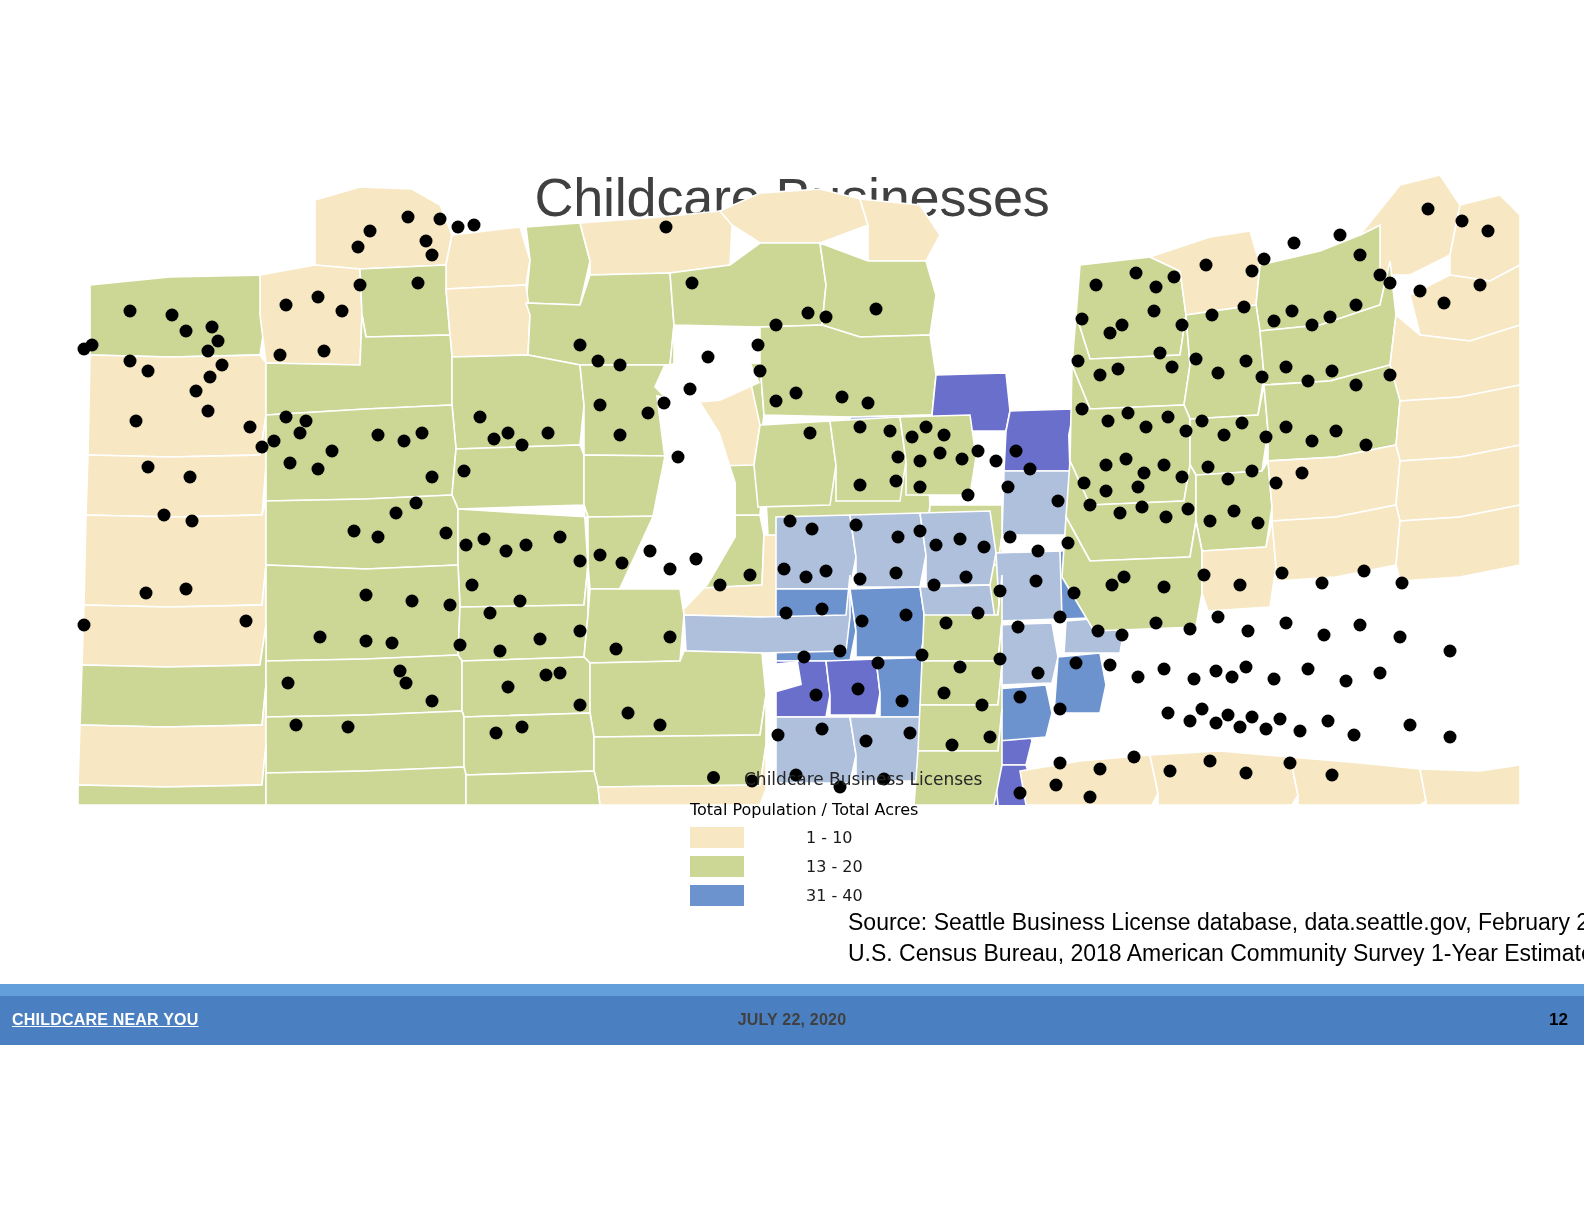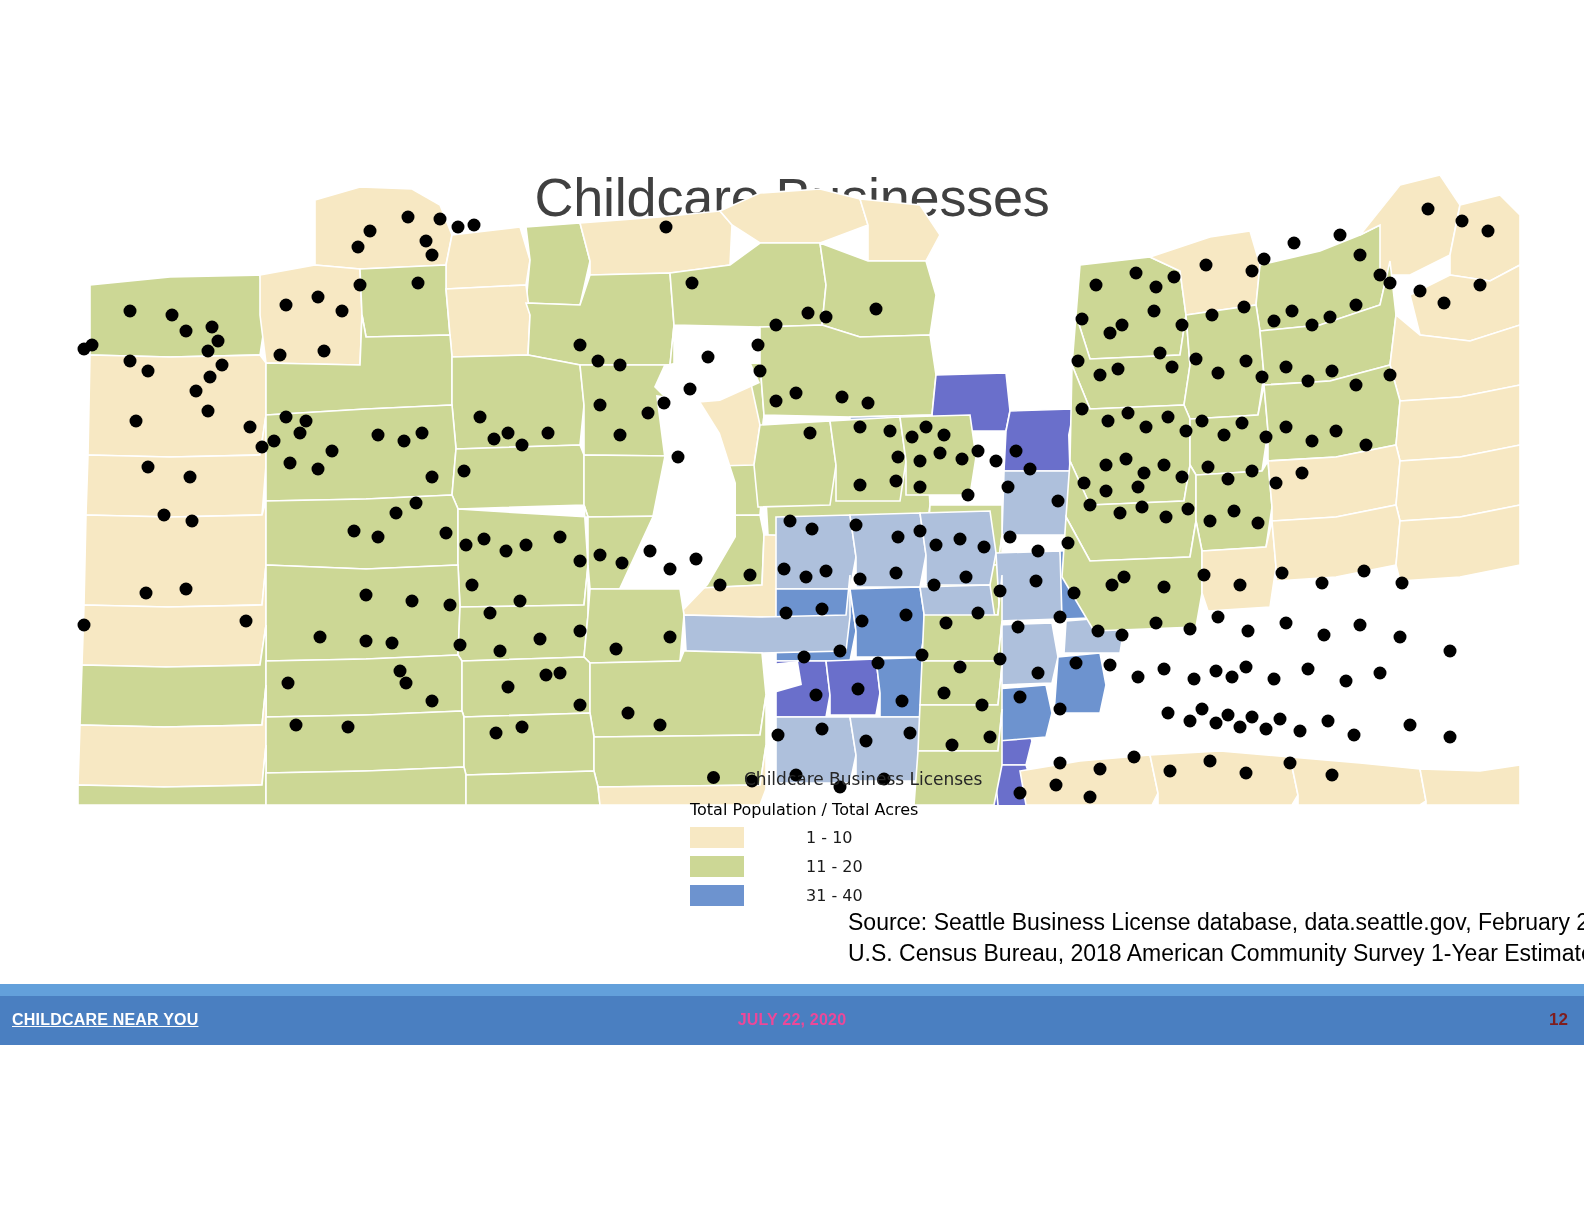--- a/index.html
+++ b/index.html
@@ -156,33 +156,33 @@
   }
   #footer-center {
     position: absolute;
     left: 0;
     top: 1011px;
     width: 1584px;
     text-align: center;
     font-family: "Liberation Sans", sans-serif;
     font-size: 16px;
     font-weight: bold;
-    color: #ec4899;
+    color: #404040;
     letter-spacing: 0.2px;
     white-space: nowrap;
     pointer-events: none;
   }
   #footer-page {
     position: absolute;
     right: 16px;
     top: 1010px;
     font-family: "Liberation Sans", sans-serif;
     font-size: 17px;
     font-weight: bold;
-    color: #7f1d1d;
+    color: #000000;
     white-space: nowrap;
   }
 </style>
 </head>
 <body>
 
 <div id="slide">
 
   <div id="slide-title">Childcare Businesses</div>
 
@@ -696,21 +696,21 @@
 
     <div id="legend-heading">Total Population / Total Acres</div>
 
     <div class="legend-row">
       <span class="legend-swatch" style="background:#F7E8C3"></span>
       <span class="legend-label">1 - 10</span>
     </div>
 
     <div class="legend-row">
       <span class="legend-swatch" style="background:#CCD795"></span>
-      <span class="legend-label">11 - 20</span>
+      <span class="legend-label">13 - 20</span>
     </div>
 
 
     <div class="legend-row">
       <span class="legend-swatch" style="background:#6D93CF"></span>
       <span class="legend-label">31 - 40</span>
     </div>
 
   </div>
 

